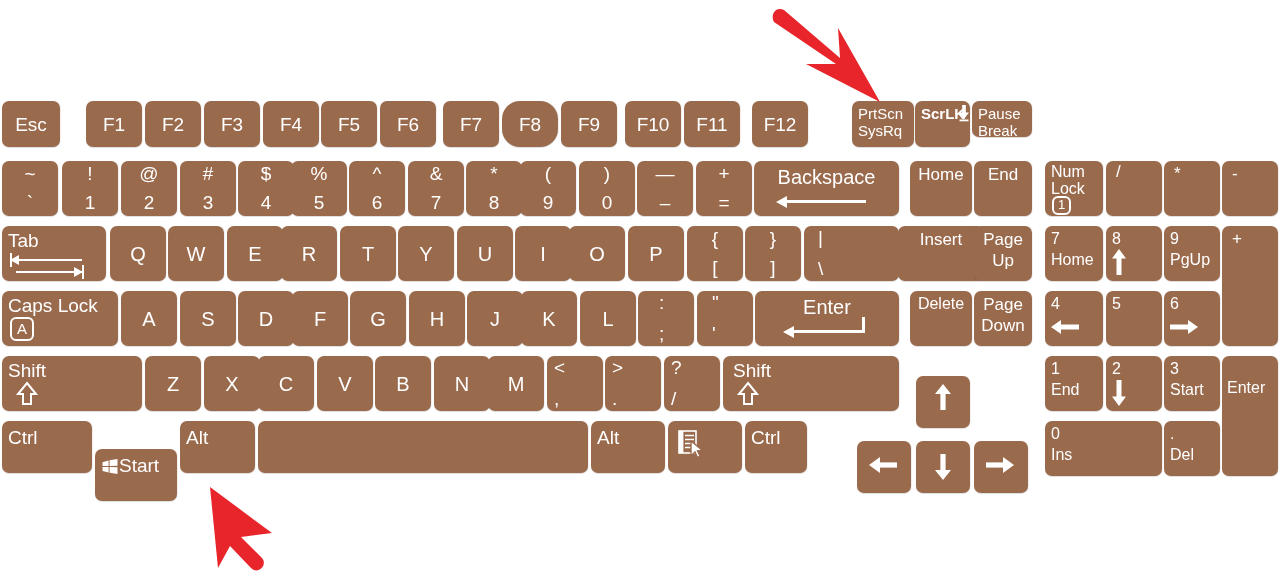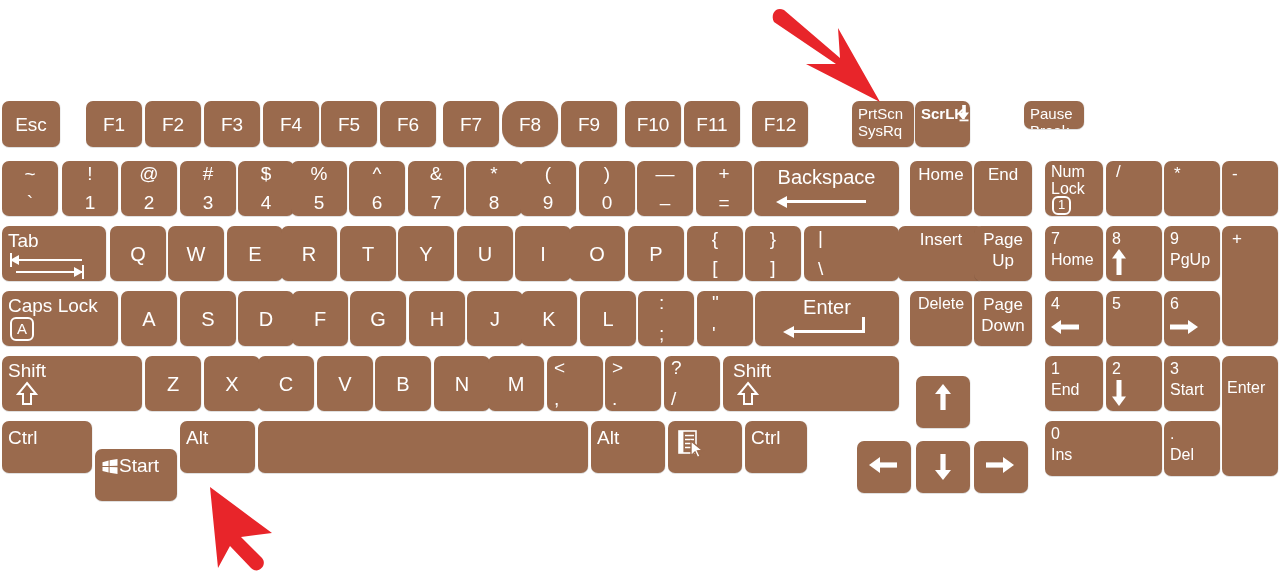--- a/index.html
+++ b/index.html
@@ -141,21 +141,21 @@
   <div class="key two-line" style="left:915px;top:101px;width:55px;height:46px;font-weight:bold;">
     <span class="l1">ScrLK</span>
     <span style="position:absolute;left:44px;top:4px;">
       <svg width="10" height="16" viewBox="0 0 10 16">
           <rect x="3.2" y="0" width="3.6" height="8" fill="#fff"></rect>
           <polygon points="0,7.5 10,7.5 5,14" fill="#fff"></polygon>
           <rect x="0.5" y="14.5" width="9" height="1.8" fill="#fff"></rect>
         </svg>
     </span>
   </div>
-  <div class="key two-line" style="left:1024px;top:101px;width:60px;height:28px;">
+  <div class="key two-line" style="left:972px;top:101px;width:60px;height:36px;">
     <span class="l1">Pause</span>
     <span class="l2">Break</span>
   </div>
 
   <div class="key" style="left:2px;top:161px;width:56px;height:55px;">
     <span class="lbl s-top">~</span>
     <span class="lbl s-bot">`</span>
   </div>
   <div class="key" style="left:62px;top:161px;width:56px;height:55px;">
     <span class="lbl s-top">!</span>

